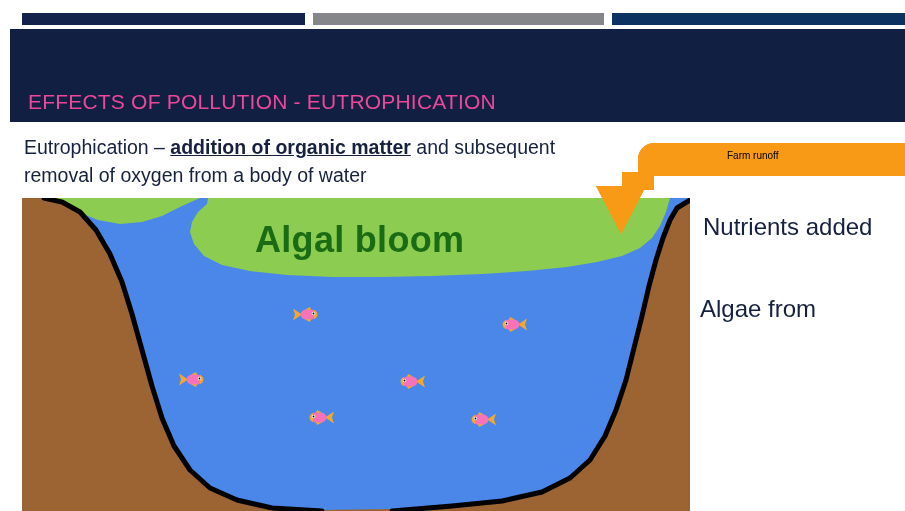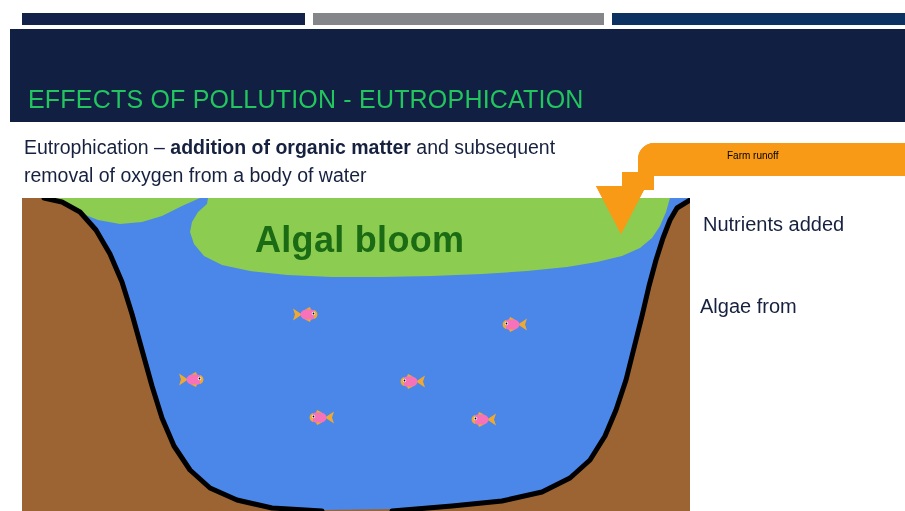--- a/index.html
+++ b/index.html
@@ -38,39 +38,39 @@
     left: 10px;
     top: 29px;
     width: 895px;
     height: 93px;
     background: #101f42;
   }
   .title-text {
     position: absolute;
     left: 18px;
     bottom: 8px;
-    color: #22c55e;
-    font-size: 25px;
+    color: #ec4899;
+    font-size: 21px;
     font-weight: 400;
     letter-spacing: 0.2px;
     white-space: nowrap;
   }
 
   
   .body-text {
     position: absolute;
     left: 24px;
     top: 133px;
     width: 570px;
     color: #16213f;
     font-size: 19.5px;
     line-height: 28px;
   }
   .body-text .u { }
-  .body-text .b { font-weight: bold; }
+  .body-text .b { font-weight: bold; text-decoration: underline; }
 
   
   .pond {
     position: absolute;
     left: 22px;
     top: 198px;
     width: 668px;
     height: 313px;
     overflow: hidden;
     background: #9b6432;
@@ -110,21 +110,21 @@
     color: #000000;
     font-size: 10px;
     font-weight: 500;
     white-space: nowrap;
   }
 
   
   .side-label {
     position: absolute;
     color: #16213f;
-    font-size: 20px;
+    font-size: 24px;
     white-space: nowrap;
   }
   .side-label.n1 { left: 703px; top: 213px; }
   .side-label.n2 { left: 700px; top: 295px; }
 </style>
 </head>
 <body>
 
 <div class="topbars">
   <div class="bar bar-1"></div>

